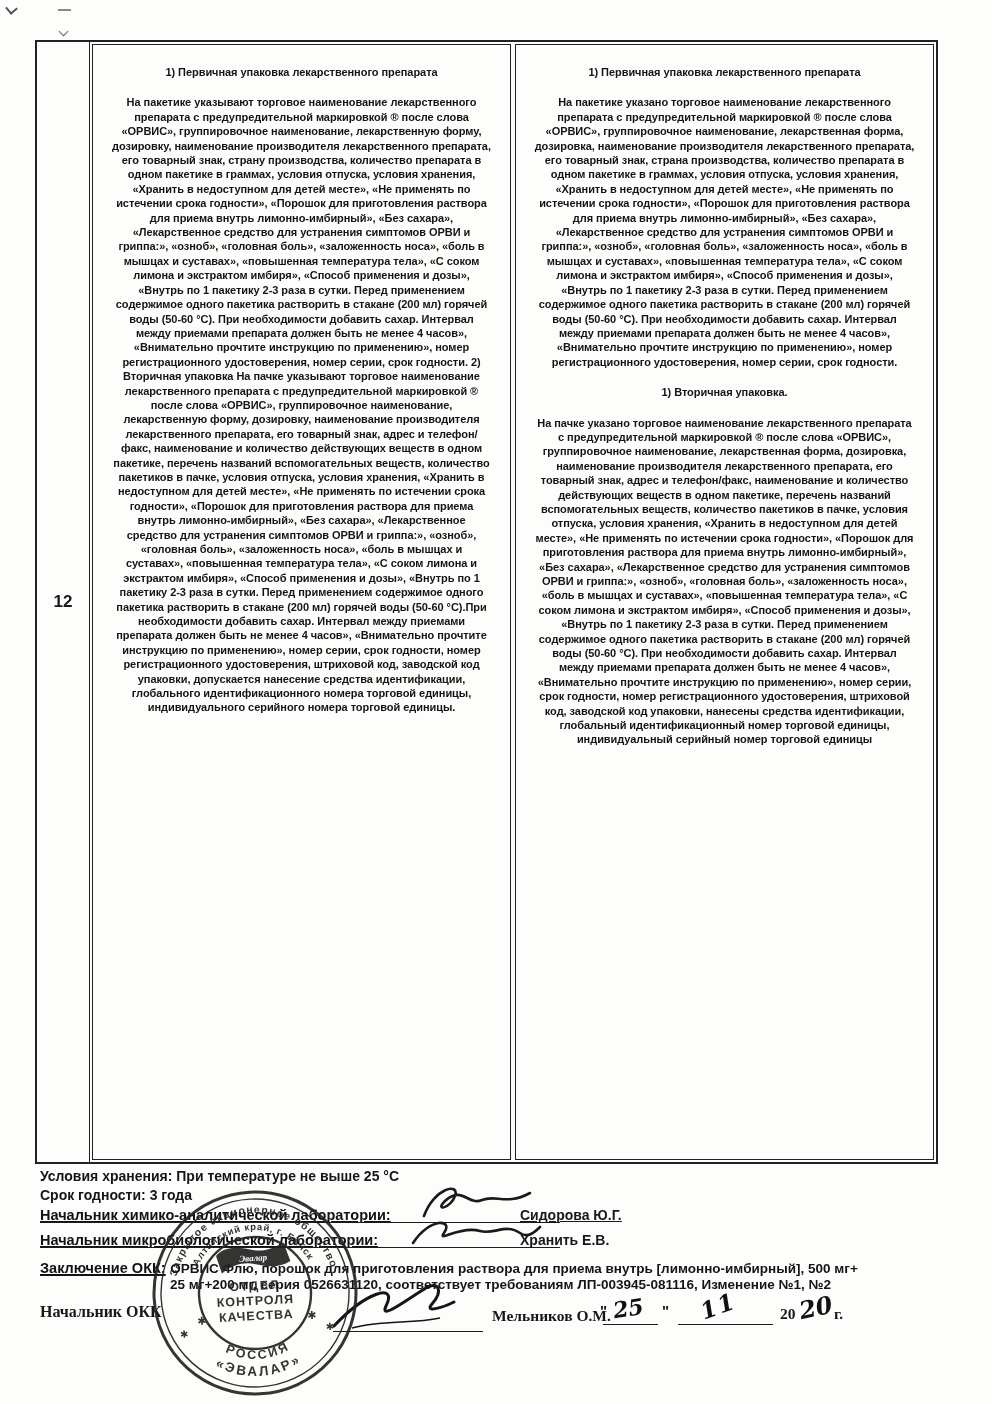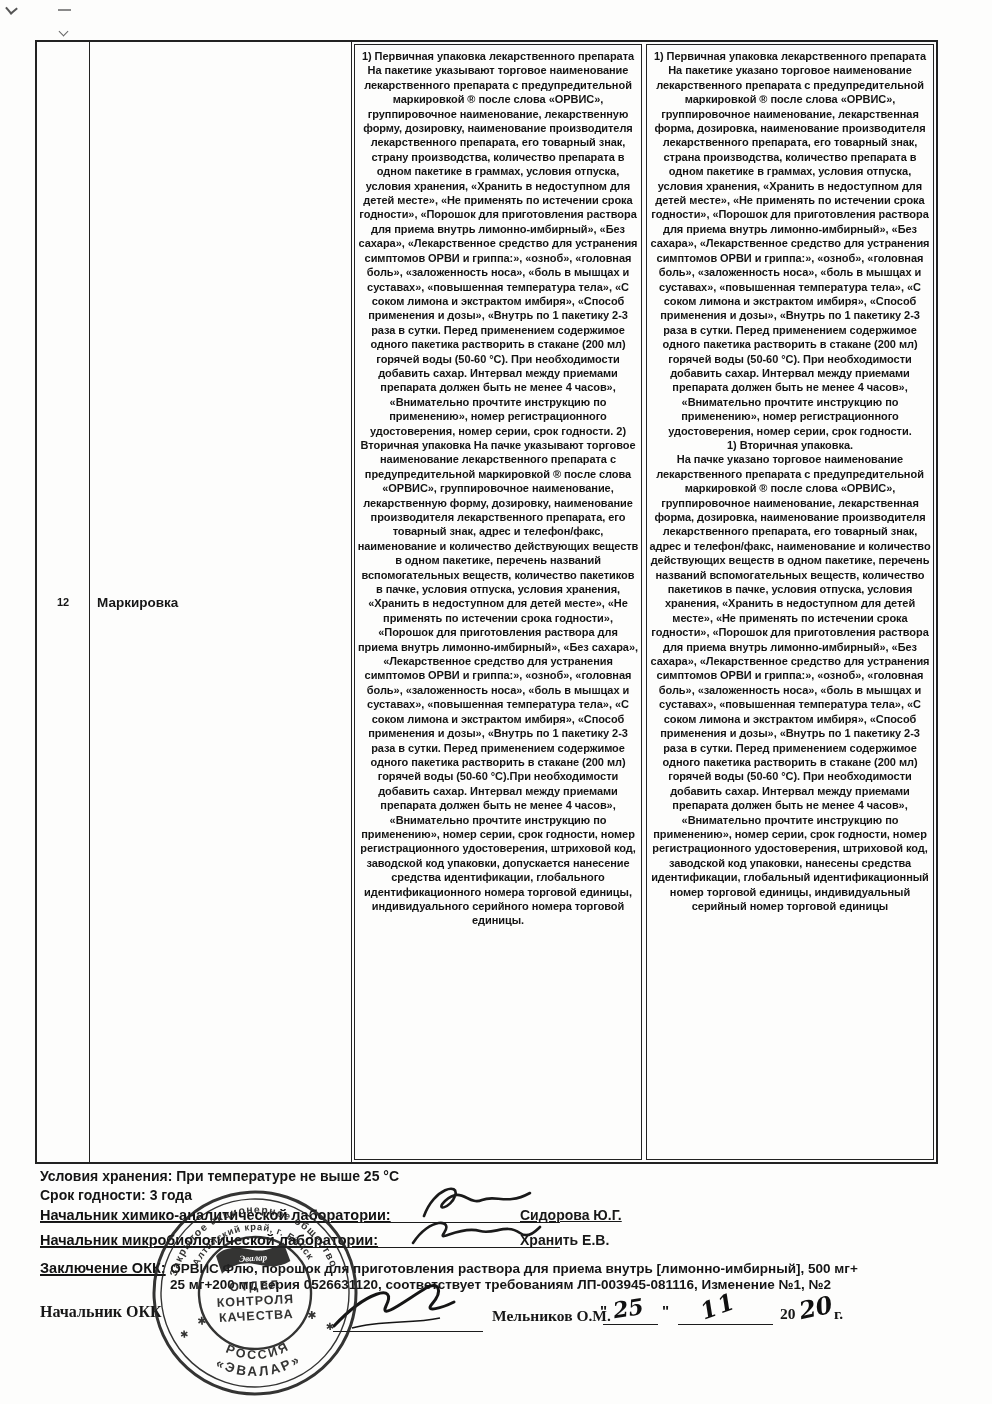--- a/index.html
+++ b/index.html
@@ -8,31 +8,31 @@
     font-family:"Liberation Sans","DejaVu Sans",sans-serif;color:#171717;
     overflow:hidden;margin:0 auto;
   }
   
   .doc-table{
     position:absolute;left:35px;top:40px;width:903px;height:1124px;
     display:flex;border:2.2px solid #222;box-sizing:border-box;background:#fdfdfc;
   }
   .cell{box-sizing:border-box;}
   .cell-num{width:53px;border-right:1.6px solid #222;display:flex;align-items:center;justify-content:center;
-    font-weight:700;font-size:11px;}
+    font-weight:700;font-size:17px;}
   .cell-label{width:262px;border-right:1.6px solid #222;display:flex;align-items:center;
     padding-left:7px;font-weight:700;font-size:13.5px;}
   .cell-text{flex:1;padding:2px;}
   .inner-box{
     border:1.6px solid #222;height:100%;box-sizing:border-box;
     padding:4px 2px 2px 2px;overflow:hidden;
     text-align:center;font-weight:700;font-size:11px;line-height:14.4px;
     letter-spacing:-0.05px;color:#141414;
   }
-  .inner-box p{margin:0;}
+  .inner-box p{margin:16px;}
   
   .f-abs{position:absolute;white-space:nowrap;}
   .f-txt{font-size:14px;font-weight:700;color:#151515;}
   .f-label{font-size:14.5px;font-weight:700;text-decoration:underline;text-decoration-thickness:1.5px;color:#121212;}
   .f-name{font-size:14px;font-weight:700;color:#181818;}
   .serif-b{font-family:"Liberation Serif","DejaVu Serif",serif;font-weight:700;}
   .u-line{position:absolute;height:0;border-bottom:1.8px solid #1c1c1c;}
   .hand{font-family:"DejaVu Serif","Liberation Serif",serif;font-style:italic;font-weight:700;color:#101010;display:inline-block;}
   
   .sig{position:absolute;}
@@ -48,23 +48,20 @@
 
 <div class="page">
 
   <div class="artifact1"></div>
   <div class="artifact2"></div>
   <div class="artifact3"></div>
 
   <div class="doc-table">
     <div class="cell cell-num">
       <span>12</span>
-    </div>
-    <div class="cell cell-label">
-      <span>Маркировка</span>
     </div>
     <div class="cell cell-text">
       <div class="inner-box">
         <p>1) Первичная упаковка лекарственного препарата</p>
         <p>На пакетике указывают торговое наименование лекарственного препарата с предупредительной маркировкой ® после слова «ОРВИС», группировочное наименование, лекарственную форму, дозировку, наименование производителя лекарственного препарата, его товарный знак, страну производства, количество препарата в одном пакетике в граммах, условия отпуска, условия хранения, «Хранить в недоступном для детей месте», «Не применять по истечении срока годности», «Порошок для приготовления раствора для приема внутрь лимонно-имбирный», «Без сахара», «Лекарственное средство для устранения симптомов ОРВИ и гриппа:», «озноб», «головная боль», «заложенность носа», «боль в мышцах и суставах», «повышенная температура тела», «С соком лимона и экстрактом имбиря», «Способ применения и дозы», «Внутрь по 1 пакетику 2-3 раза в сутки. Перед применением содержимое одного пакетика растворить в стакане (200 мл) горячей воды (50-60 °С). При необходимости добавить сахар. Интервал между приемами препарата должен быть не менее 4 часов», «Внимательно прочтите инструкцию по применению», номер регистрационного удостоверения, номер серии, срок годности. 2) Вторичная упаковка На пачке указывают торговое наименование лекарственного препарата с предупредительной маркировкой ® после слова «ОРВИС», группировочное наименование, лекарственную форму, дозировку, наименование производителя лекарственного препарата, его товарный знак, адрес и телефон/факс, наименование и количество действующих веществ в одном пакетике, перечень названий вспомогательных веществ, количество пакетиков в пачке, условия отпуска, условия хранения, «Хранить в недоступном для детей месте», «Не применять по истечении срока годности», «Порошок для приготовления раствора для приема внутрь лимонно-имбирный», «Без сахара», «Лекарственное средство для устранения симптомов ОРВИ и гриппа:», «озноб», «головная боль», «заложенность носа», «боль в мышцах и суставах», «повышенная температура тела», «С соком лимона и экстрактом имбиря», «Способ применения и дозы», «Внутрь по 1 пакетику 2-3 раза в сутки. Перед применением содержимое одного пакетика растворить в стакане (200 мл) горячей воды (50-60 °С).При необходимости добавить сахар. Интервал между приемами препарата должен быть не менее 4 часов», «Внимательно прочтите инструкцию по применению», номер серии, срок годности, номер регистрационного удостоверения, штриховой код, заводской код упаковки, допускается нанесение средства идентификации, глобального идентификационного номера торговой единицы, индивидуального серийного номера торговой единицы.</p>
       </div>
     </div>
     <div class="cell cell-text">
       <div class="inner-box">
         <p>1) Первичная упаковка лекарственного препарата</p>

